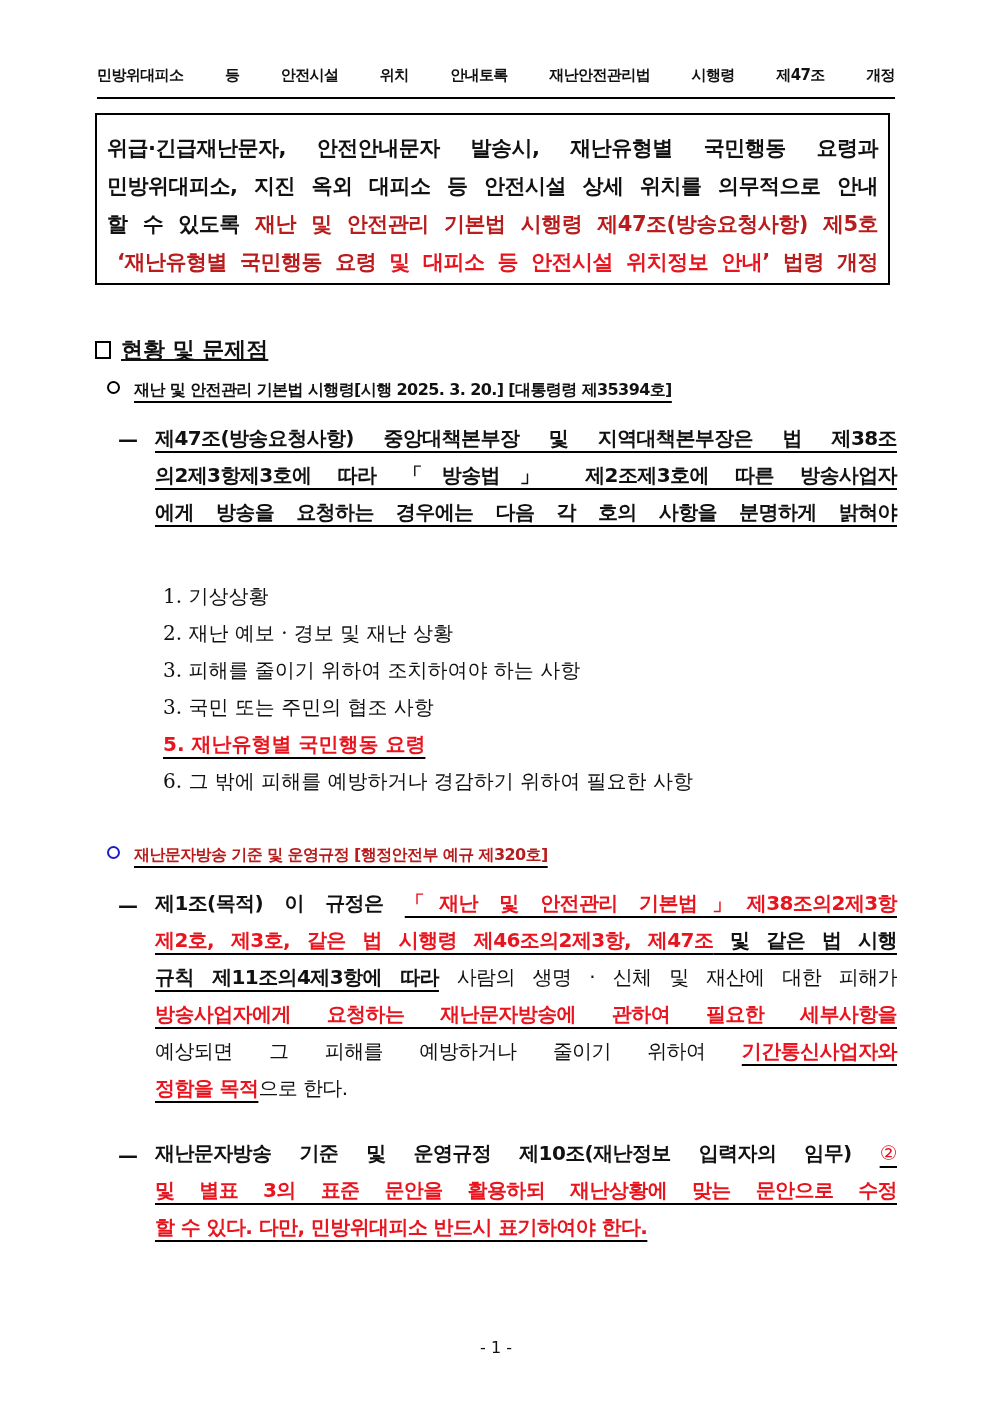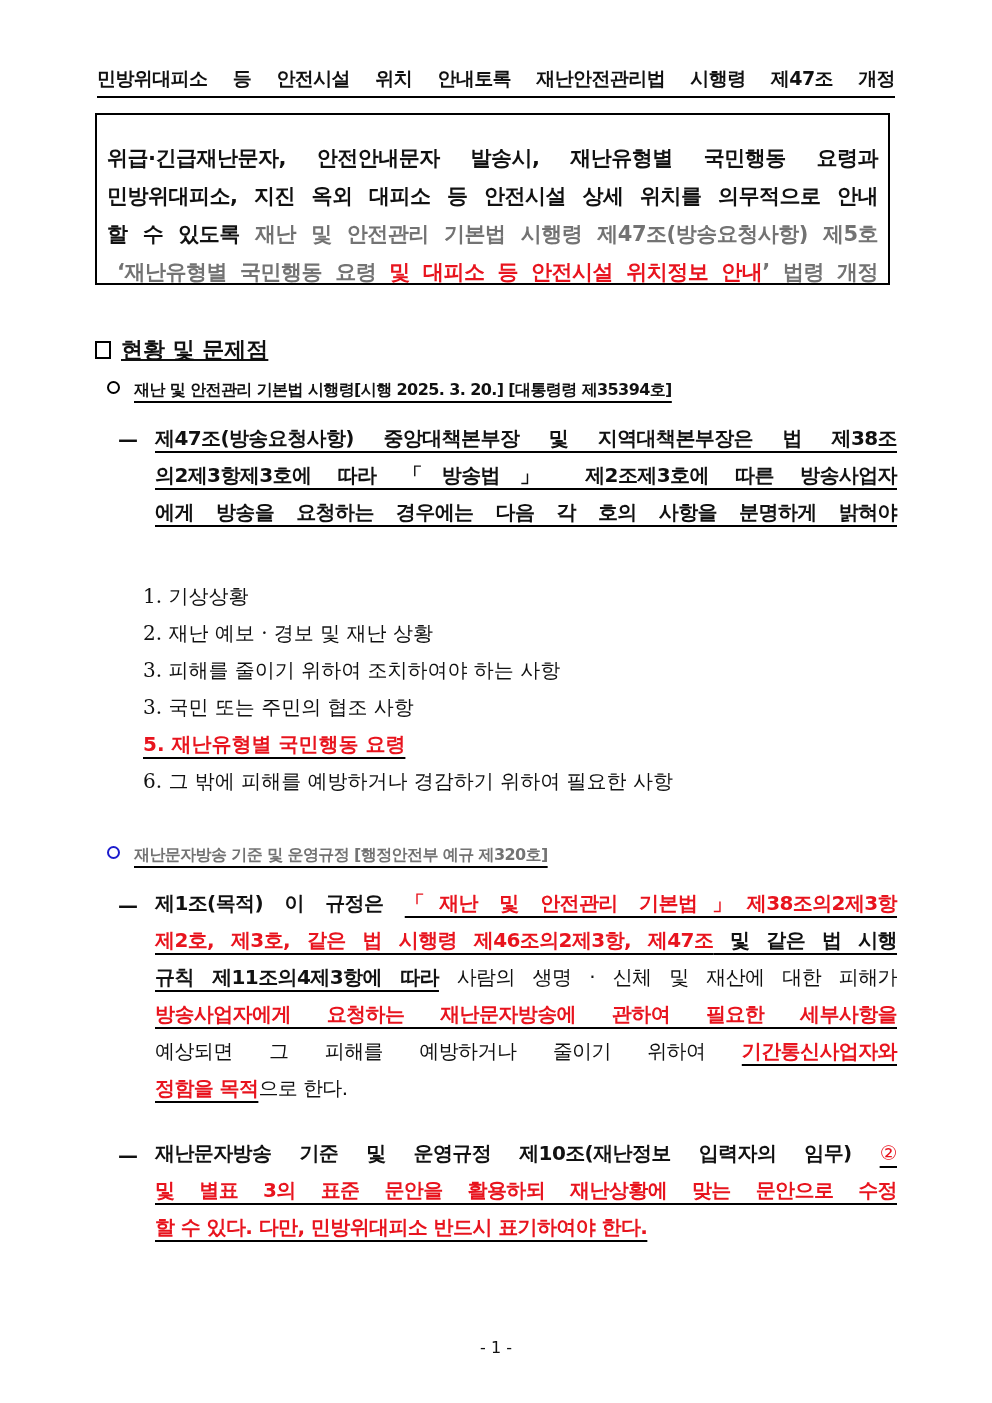--- a/index.html
+++ b/index.html
@@ -1,43 +1,43 @@
 <!DOCTYPE html>
 <html><head>
 <meta charset="utf-8">
 <style>
   html, body { margin: 0; padding: 0; background: #ffffff; }
   body { width: 992px; height: 1403px; position: relative; overflow: hidden;
          font-family: "DejaVu Sans", "Liberation Sans", sans-serif; color: #111; }
   .abs { position: absolute; white-space: nowrap; }
-  .title { left: 97px; top: 66px; width: 798px; font-size: 19px; font-weight: bold;
-           letter-spacing: -0.6px; border-bottom: 2px solid #000; padding-bottom: 4px;
+  .title { left: 97px; top: 66px; width: 798px; font-size: 15px; font-weight: bold;
+           letter-spacing: -0.6px; border-bottom: 2px solid #000; padding-bottom: 12px;
            text-align: justify; text-align-last: justify; }
   .summary-box { position: absolute; left: 95px; top: 113px; width: 795px; height: 172px;
-                 border: 2px solid #000; box-sizing: border-box; padding: 24px 10px 0 10px; }
+                 border: 2px solid #000; box-sizing: border-box; padding: 14px 10px 0 10px; }
   .sum-line { display: block; font-size: 21px; font-weight: bold; letter-spacing: -0.5px;
               line-height: 38px; text-align: justify; text-align-last: justify; white-space: nowrap; }
-  .blue { color: #737373; }
+  .blue { color: #b91c1c; }
   .red { color: #e8141e; }
   .heading { left: 95px; top: 335px; font-size: 22px; font-weight: bold; text-decoration: underline; }
   .checkbox { display: inline-block; width: 16px; height: 18px; border: 2px solid #000;
               vertical-align: -2px; margin-right: 10px; box-sizing: border-box; }
   .bullet-line { left: 107px; width: 790px; font-size: 16px; font-weight: bold; letter-spacing: -0.6px; }
   .circle { display: inline-block; width: 13px; height: 13px; border: 2px solid #000; border-radius: 50%;
             box-sizing: border-box; margin-right: 14px; vertical-align: 1px; }
   .circle.blue-c { border-color: #1c1ccd; }
   .ul { text-decoration: underline; text-underline-offset: 6px; text-decoration-thickness: 2px; text-decoration-color: #000; }
   .dash { position: absolute; left: 118px; font-size: 20px; font-weight: bold; }
   .para { position: absolute; left: 155px; width: 742px; font-size: 20px; letter-spacing: -0.6px; }
   .pline { display: block; line-height: 37px; white-space: nowrap; text-align: justify; text-align-last: justify; }
   .pline.last { text-align-last: left; }
   .b { font-weight: bold; }
   .list { position: absolute; left: 143px; font-family: "DejaVu Serif", "Liberation Serif", serif;
           font-size: 20px; }
-  .li { display: block; line-height: 37px; white-space: nowrap; }
+  .li { display: block; line-height: 37px; white-space: nowrap; margin-left: 20px; }
   .footer { left: 0; width: 992px; top: 1338px; text-align: center; font-size: 16px; }
 </style>
 </head>
 <body>
 
 <div class="abs title">민방위대피소 등 안전시설 위치 안내토록  재난안전관리법 시행령 제47조 개정</div>
 
 <div class="summary-box">
   <span class="sum-line">위급·긴급재난문자, 안전안내문자 발송시, 재난유형별 국민행동 요령과</span>
   <span class="sum-line">민방위대피소, 지진 옥외 대피소 등 안전시설 상세 위치를 의무적으로 안내</span>

